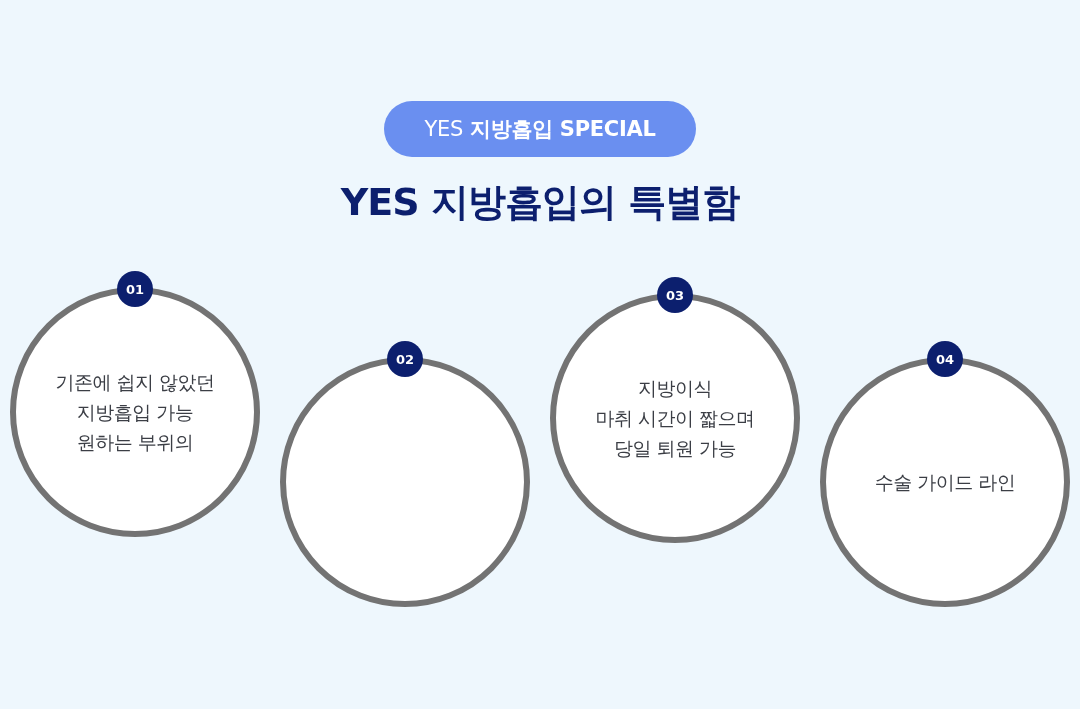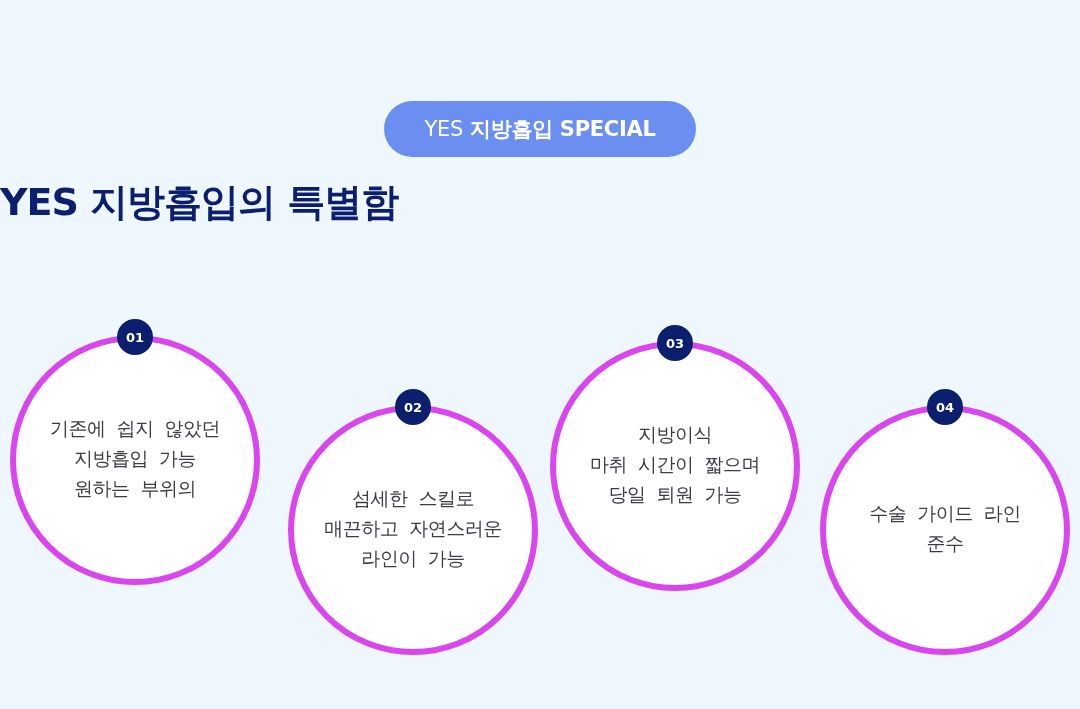--- a/index.html
+++ b/index.html
@@ -18,57 +18,57 @@
       color: #ffffff;
       display: flex; align-items: center; justify-content: center;
       font-size: 21px;
       letter-spacing: -0.3px;
     }
     .pill .light { font-weight: normal; margin-right: 7px; }
     .pill .bold { font-weight: bold; }
     .title {
       position: absolute;
       left: 0; top: 172px; width: 1080px;
+      text-align: center;
       font-size: 38px;
       font-weight: bold;
       color: #0c1f6e;
       letter-spacing: -1px;
       line-height: 60px;
     }
     .circle {
       position: absolute;
       width: 250px; height: 250px;
       border-radius: 50%;
       background: #ffffff;
-      border: 6px solid #d946ef;
-      display: flex; align-items: center; justify-content: center; margin-top: 48px;
+      border: 6px solid #737373;
+      display: flex; align-items: center; justify-content: center;
     }
     .circle .text {
       text-align: center;
       font-size: 19px;
       line-height: 30px;
       color: #3b3e45;
       letter-spacing: -0.5px;
-      font-family: Liberation Mono, monospace;
     }
     .circle .text span { display: block; white-space: nowrap; }
     .badge {
       position: absolute;
       top: -22px; left: 50%;
       transform: translateX(-50%);
       width: 36px; height: 36px;
       border-radius: 50%;
       background: #0c1f6e;
       color: #ffffff;
       font-size: 13px;
       font-weight: bold;
       display: flex; align-items: center; justify-content: center;
     }
     #c1 { left: 10px; top: 287px; }
-    #c2 { left: 288px; top: 357px; align-items: center; }
+    #c2 { left: 280px; top: 357px; align-items: center; }
     #c3 { left: 550px; top: 293px; }
     #c4 { left: 820px; top: 357px; }
   </style>
 </head>
 <body>
 
 <div class="pill">
   <span class="light">YES</span>
   <span class="bold">지방흡입 SPECIAL</span>
 </div>
@@ -79,35 +79,29 @@
   <div class="badge">01</div>
   <div class="text">
     <span>기존에 쉽지 않았던</span>
     <span>지방흡입 가능</span>
     <span>원하는 부위의</span>
   </div>
 </div>
 
 <div class="circle" id="c2">
   <div class="badge">02</div>
-  <div class="text">
-    <span>섬세한 스킬로</span>
-    <span>매끈하고 자연스러운</span>
-    <span>라인이 가능</span>
-  </div>
 </div>
 
 <div class="circle" id="c3">
   <div class="badge">03</div>
   <div class="text">
     <span>지방이식</span>
     <span>마취 시간이 짧으며</span>
     <span>당일 퇴원 가능</span>
   </div>
 </div>
 
 <div class="circle" id="c4">
   <div class="badge">04</div>
   <div class="text">
     <span>수술 가이드 라인</span>
-    <span>준수</span>
   </div>
 </div>
 
 </body></html>

